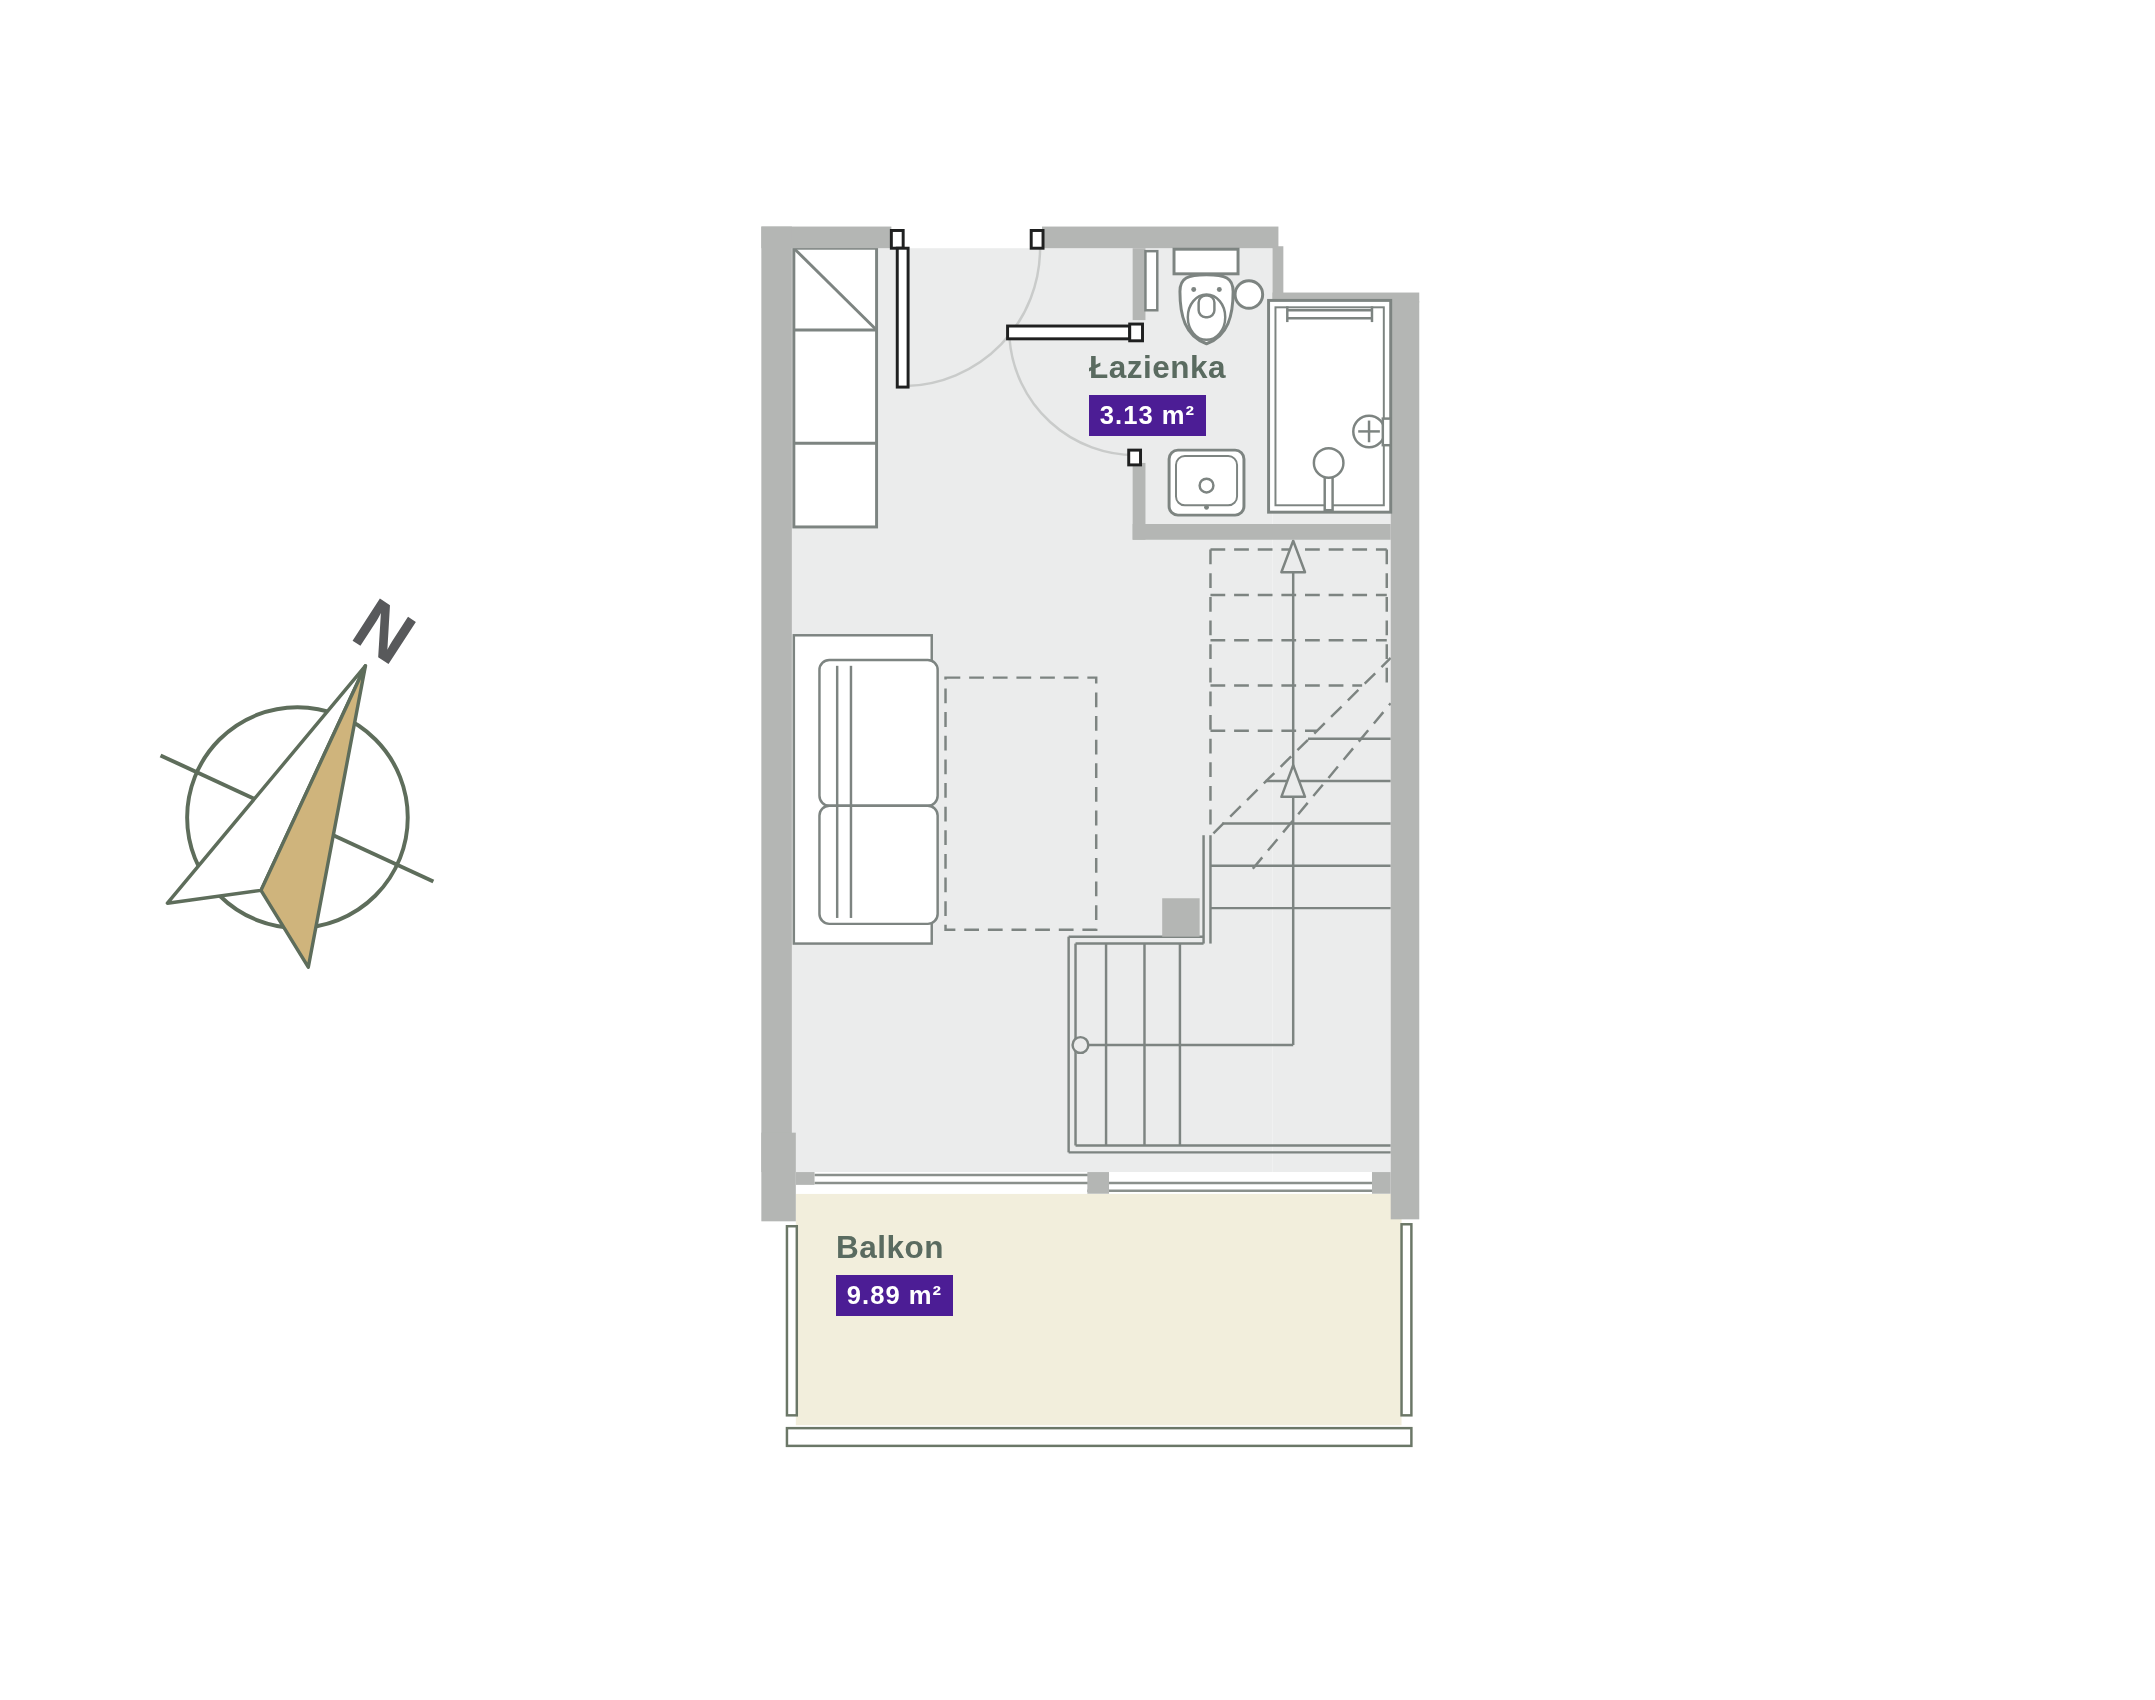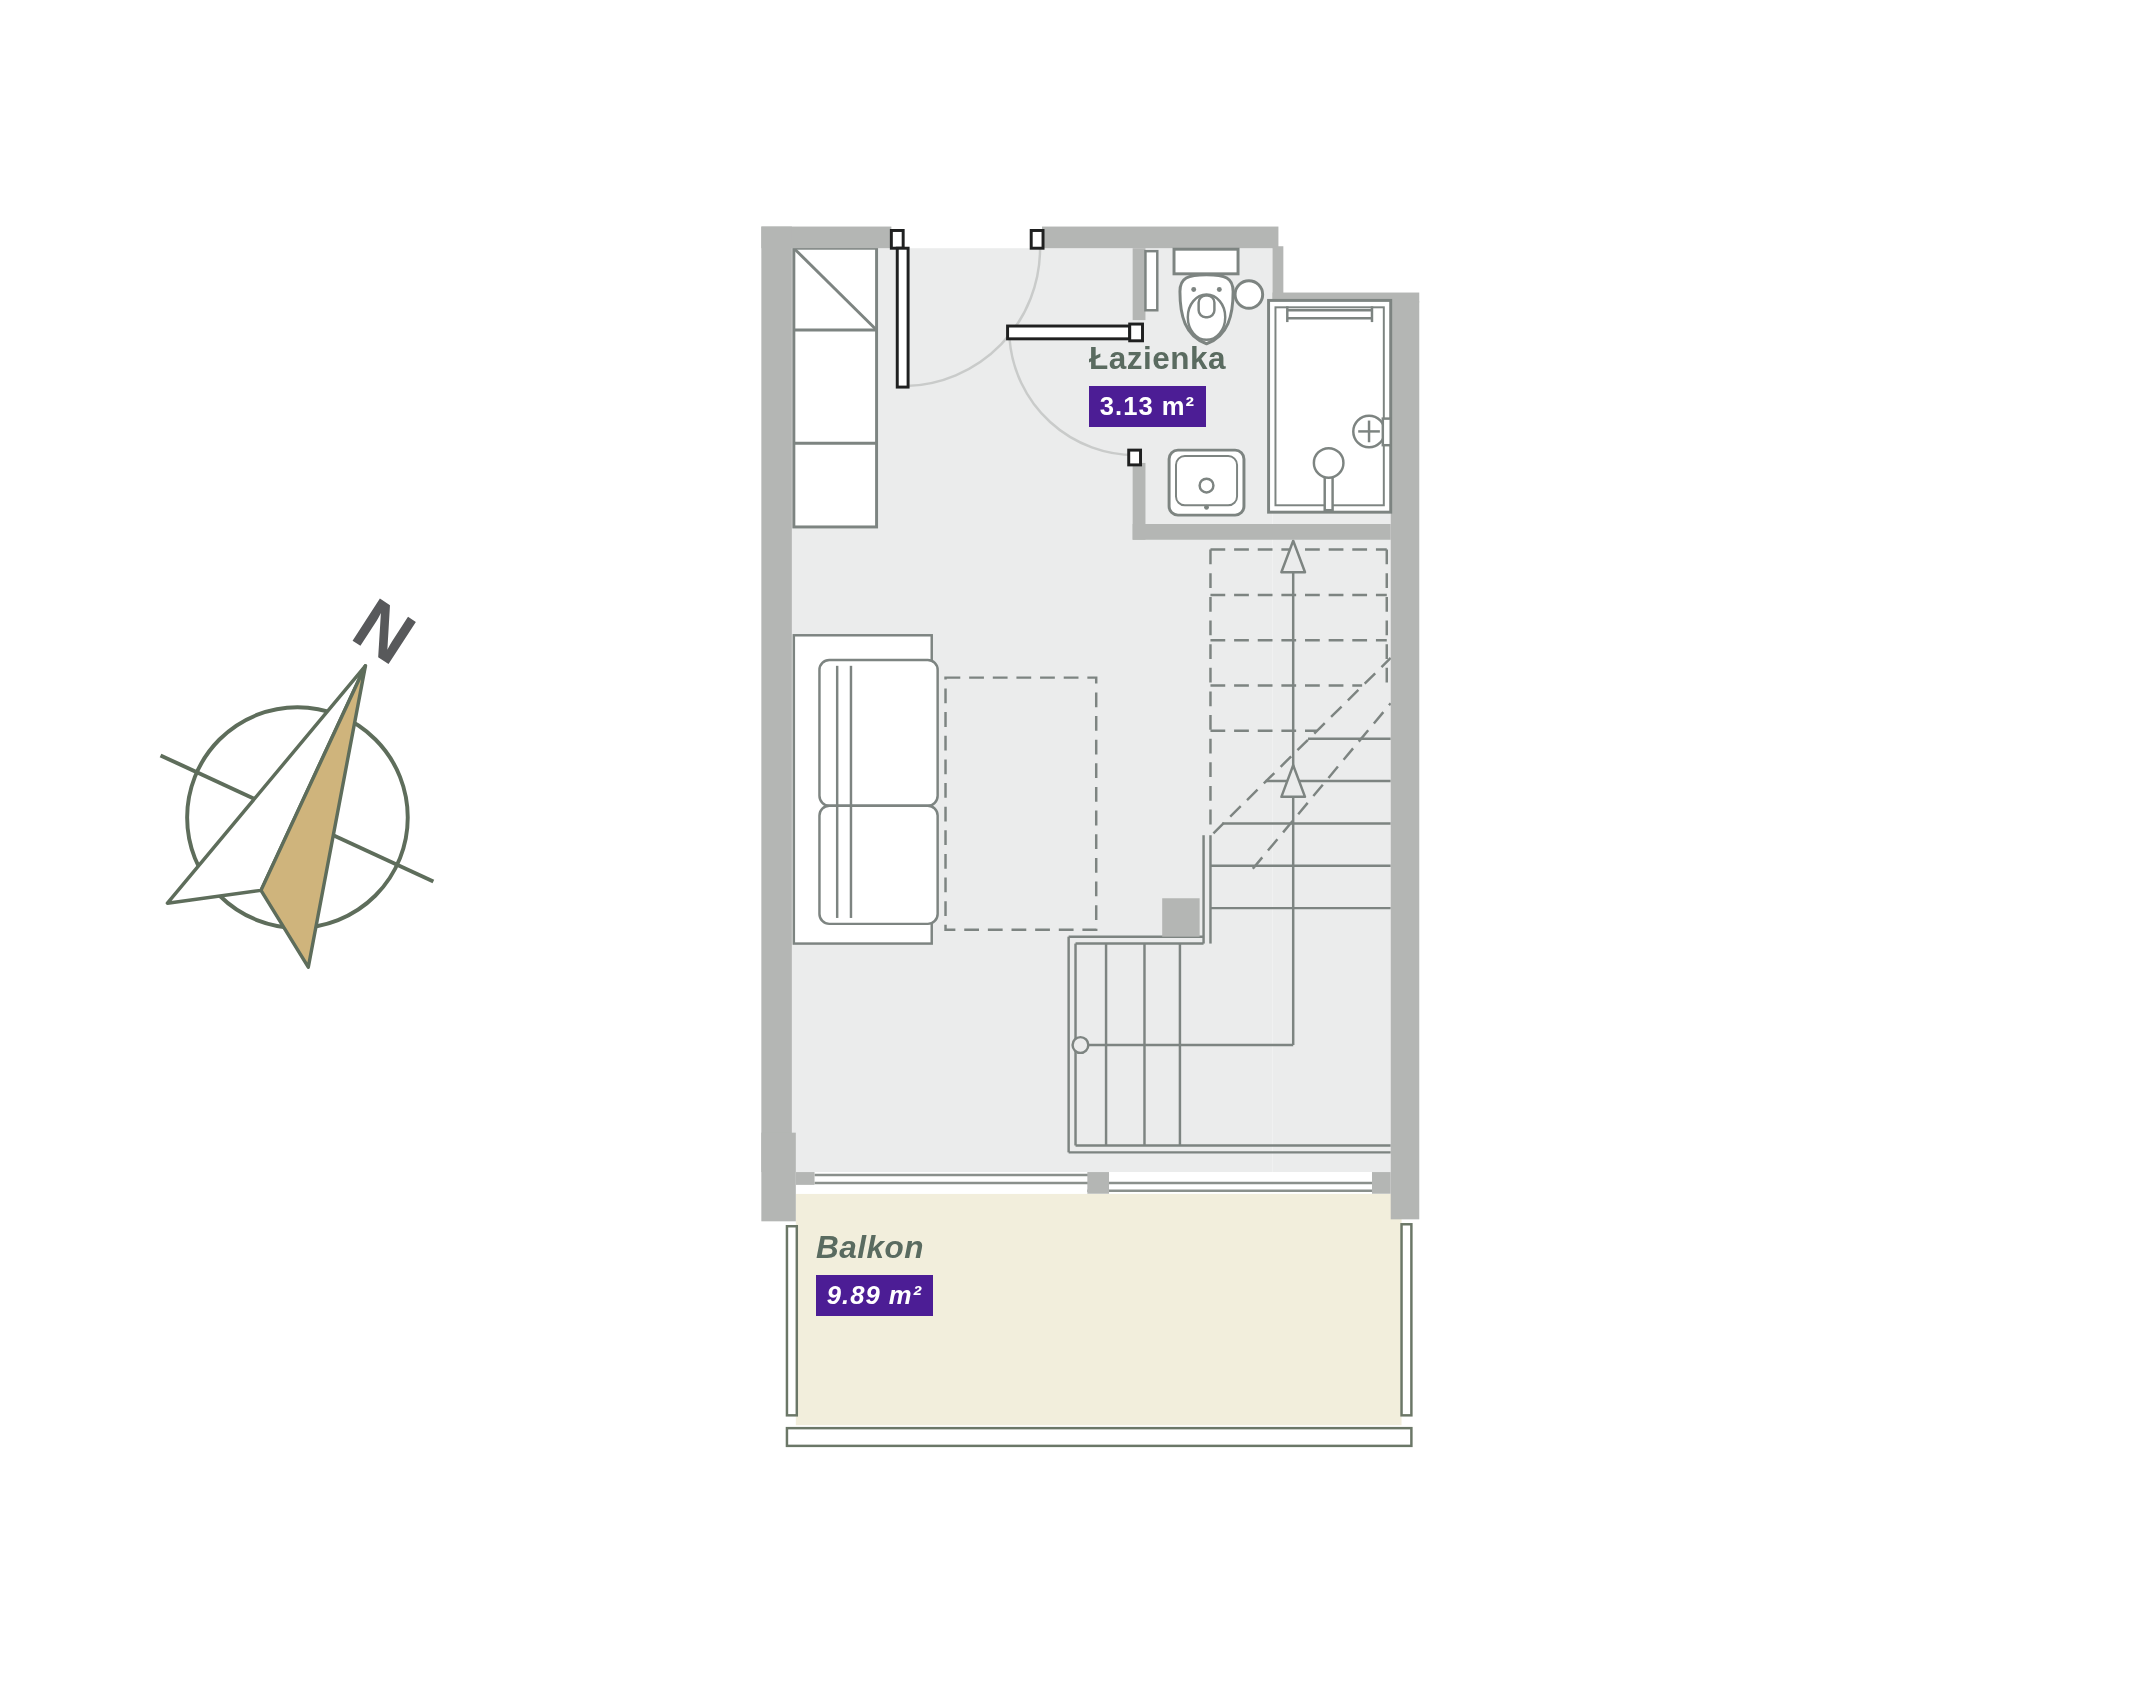--- a/index.html
+++ b/index.html
@@ -3,23 +3,23 @@
 <meta charset="utf-8">
 <style>
   html,body{margin:0;padding:0;background:#ffffff;}
   .stage{position:relative;width:2155px;height:1700px;background:#ffffff;overflow:hidden;
          font-family:"Liberation Sans", sans-serif;}
   .plan-svg{position:absolute;left:0;top:0;}
   .room-label{position:absolute;color:#5a6b60;font-weight:bold;}
   .room-name{font-size:31.5px;letter-spacing:0.5px;line-height:37px;white-space:nowrap;}
   .area-badge{display:inline-block;margin-top:8.9px;background:#4c1d95;color:#ffffff;
               font-size:25.6px;font-weight:bold;letter-spacing:1px;padding:5.9px 10.8px;white-space:nowrap;}
-  .lazienka-label{left:1089px;top:340px;}
+  .lazienka-label{left:1089px;top:349px;}
   .salon-label{left:808px;top:982px;}
-  .balkon-label{left:816px;top:1229px;font-style:italic;}
+  .balkon-label{left:836px;top:1229px;}
 </style>
 </head>
 <body>
 
 <div class="stage">
 
 <svg class="plan-svg" width="2155" height="1700" viewBox="0 0 2188 1726">
 
   <g>
     <rect x="804" y="252" width="488" height="938" fill="#ebecec"></rect>

